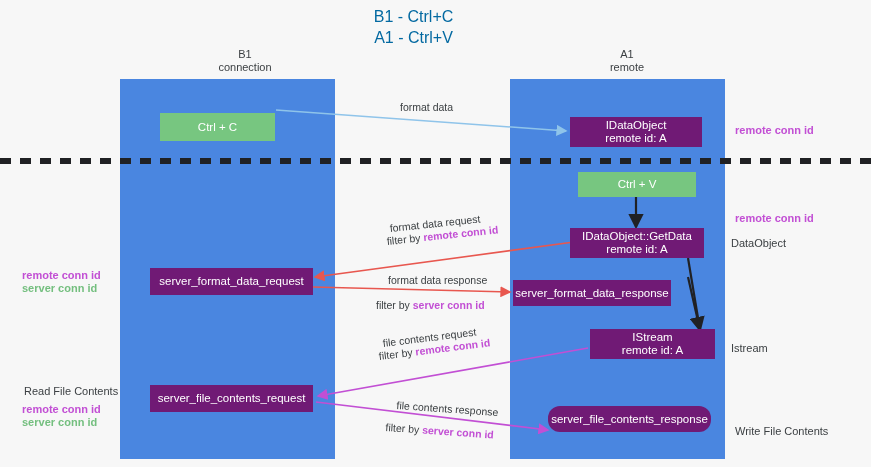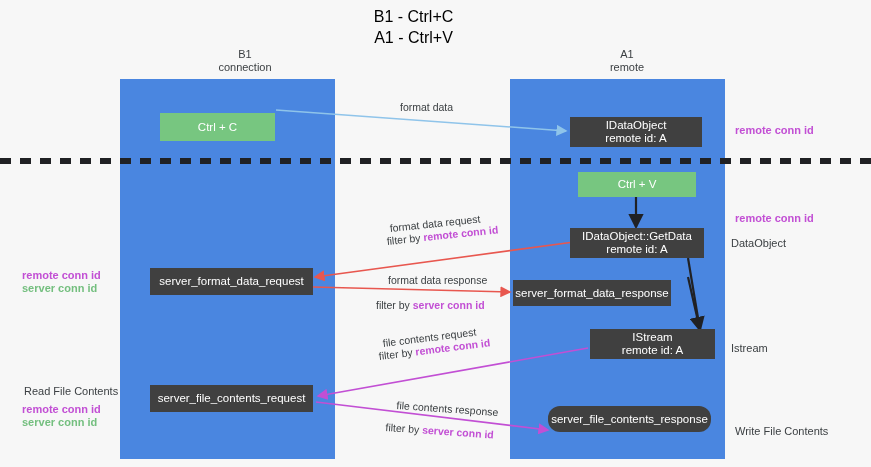--- a/index.html
+++ b/index.html
@@ -23,21 +23,21 @@
   }
   .abs { position: absolute; }
 
   
   .title {
     left: 0; top: 6px;
     width: 827px;
     text-align: center;
     font-size: 16px;
     line-height: 21px;
-    color: #000000;
+    color: #0369a1;
     white-space: pre-line;
   }
 
   
   .col-head {
     font-size: 11px;
     line-height: 13px;
     text-align: center;
     color: #3c4043;
     white-space: pre-line;
@@ -55,21 +55,21 @@
     align-items: center;
     justify-content: center;
     text-align: center;
     color: #ffffff;
     font-size: 11.5px;
     line-height: 13px;
     white-space: pre-line;
     padding: 2px 4px;
   }
   .node.green { background: #77c680; }
-  .node.orange { background: #404040; }
+  .node.orange { background: #701a75; }
 
   
   .edge-label {
     font-size: 10.5px;
     line-height: 14px;
     color: #3c4043;
     white-space: nowrap;
   }
   .edge-label .hl-remote { color: #c24fd4; font-weight: bold; }
   .edge-label .hl-server { color: #c24fd4; font-weight: bold; }

